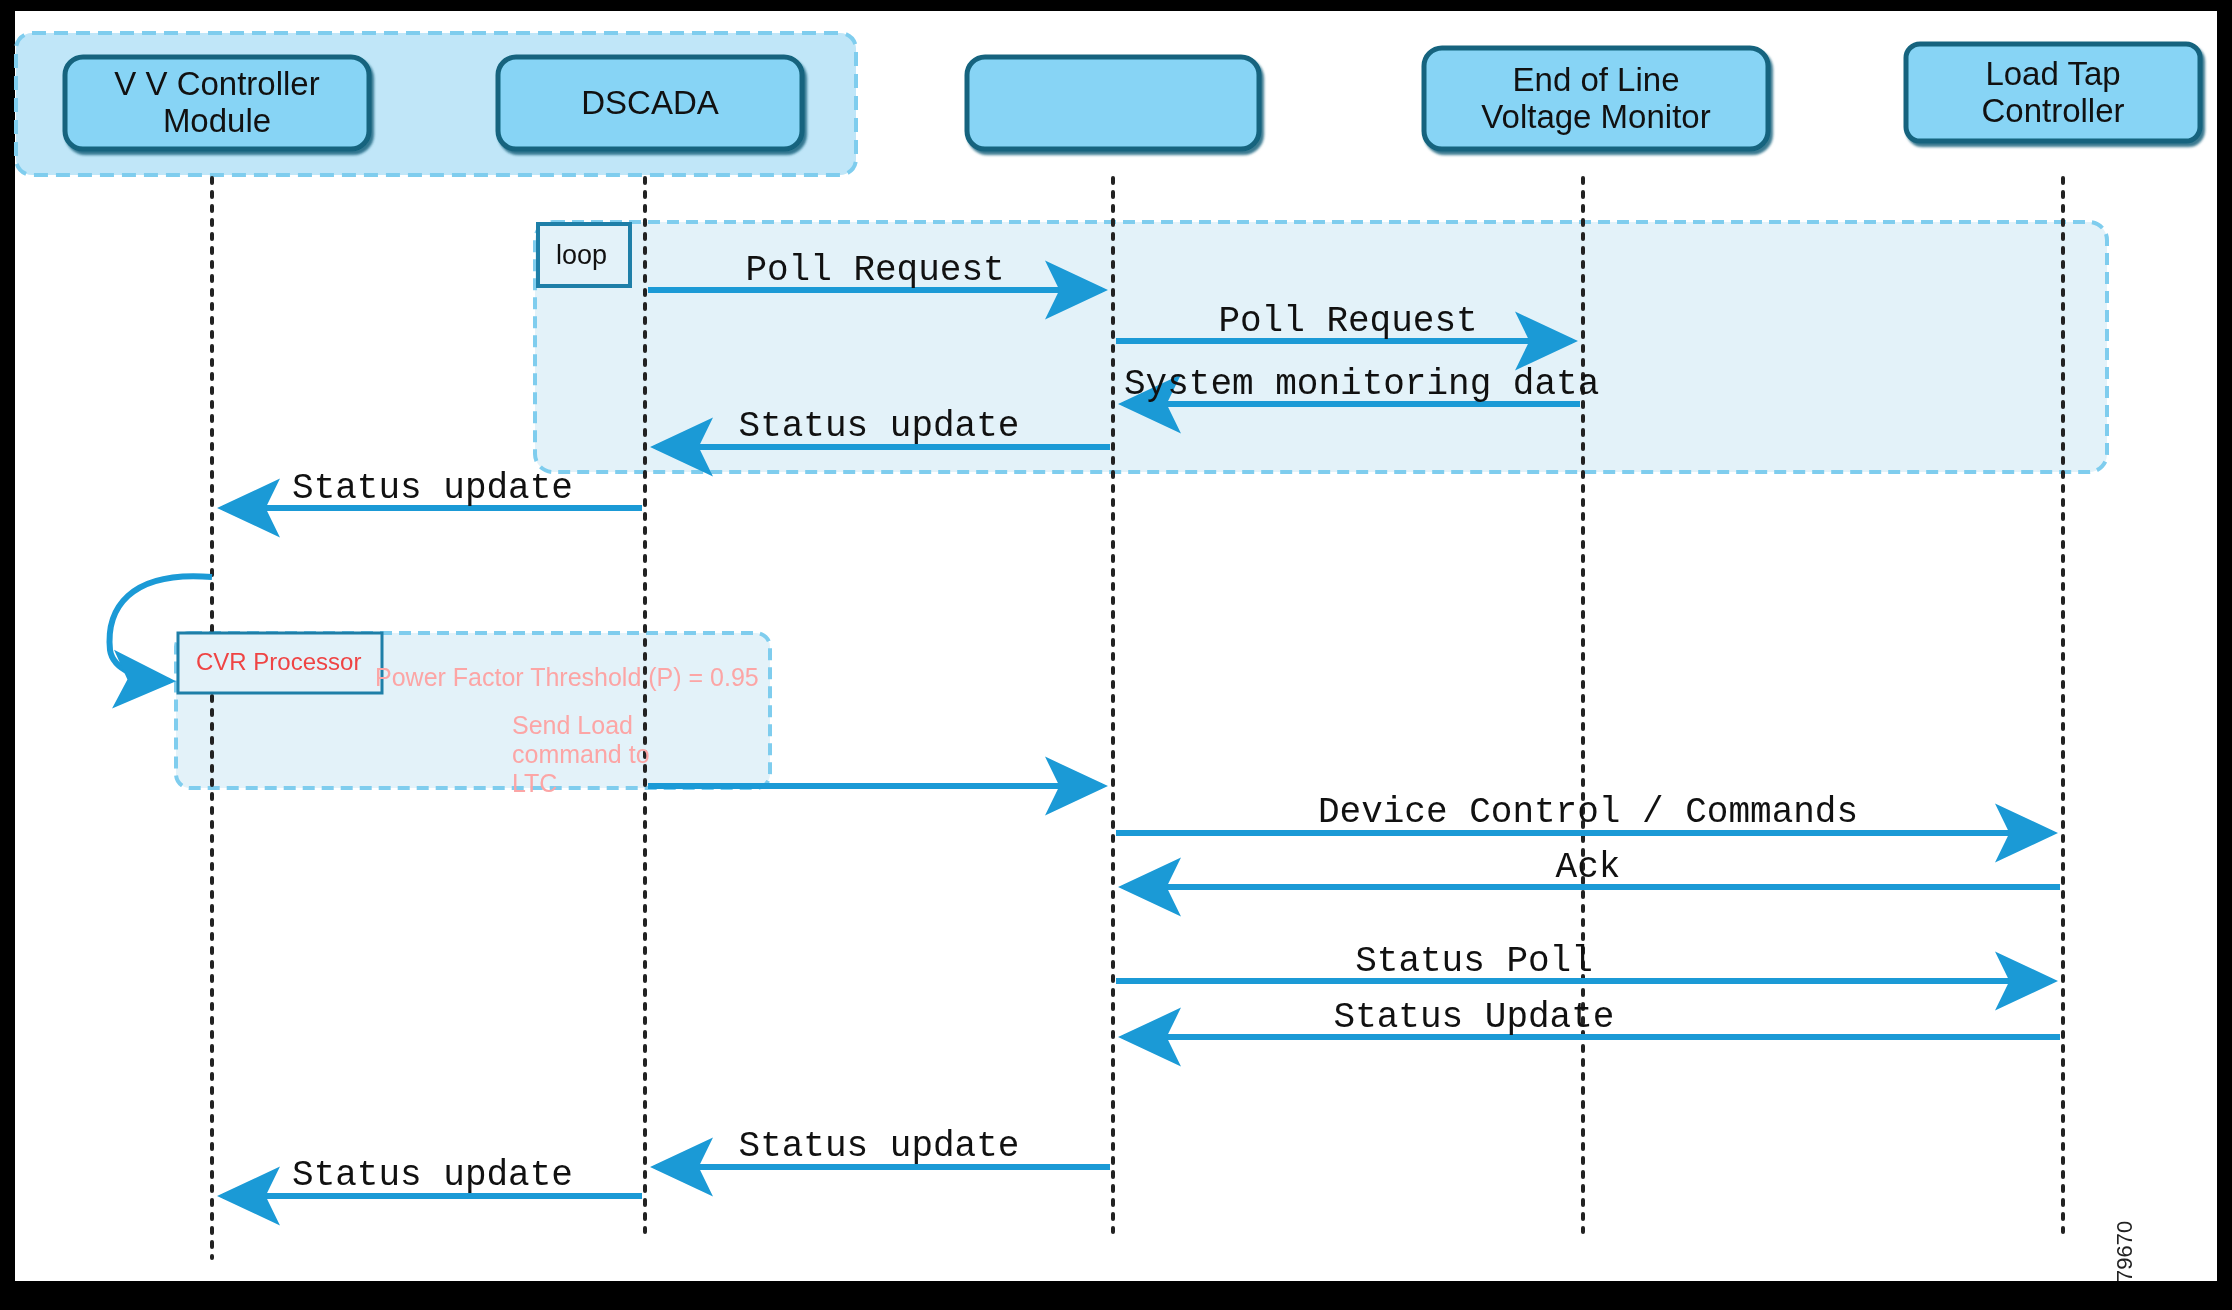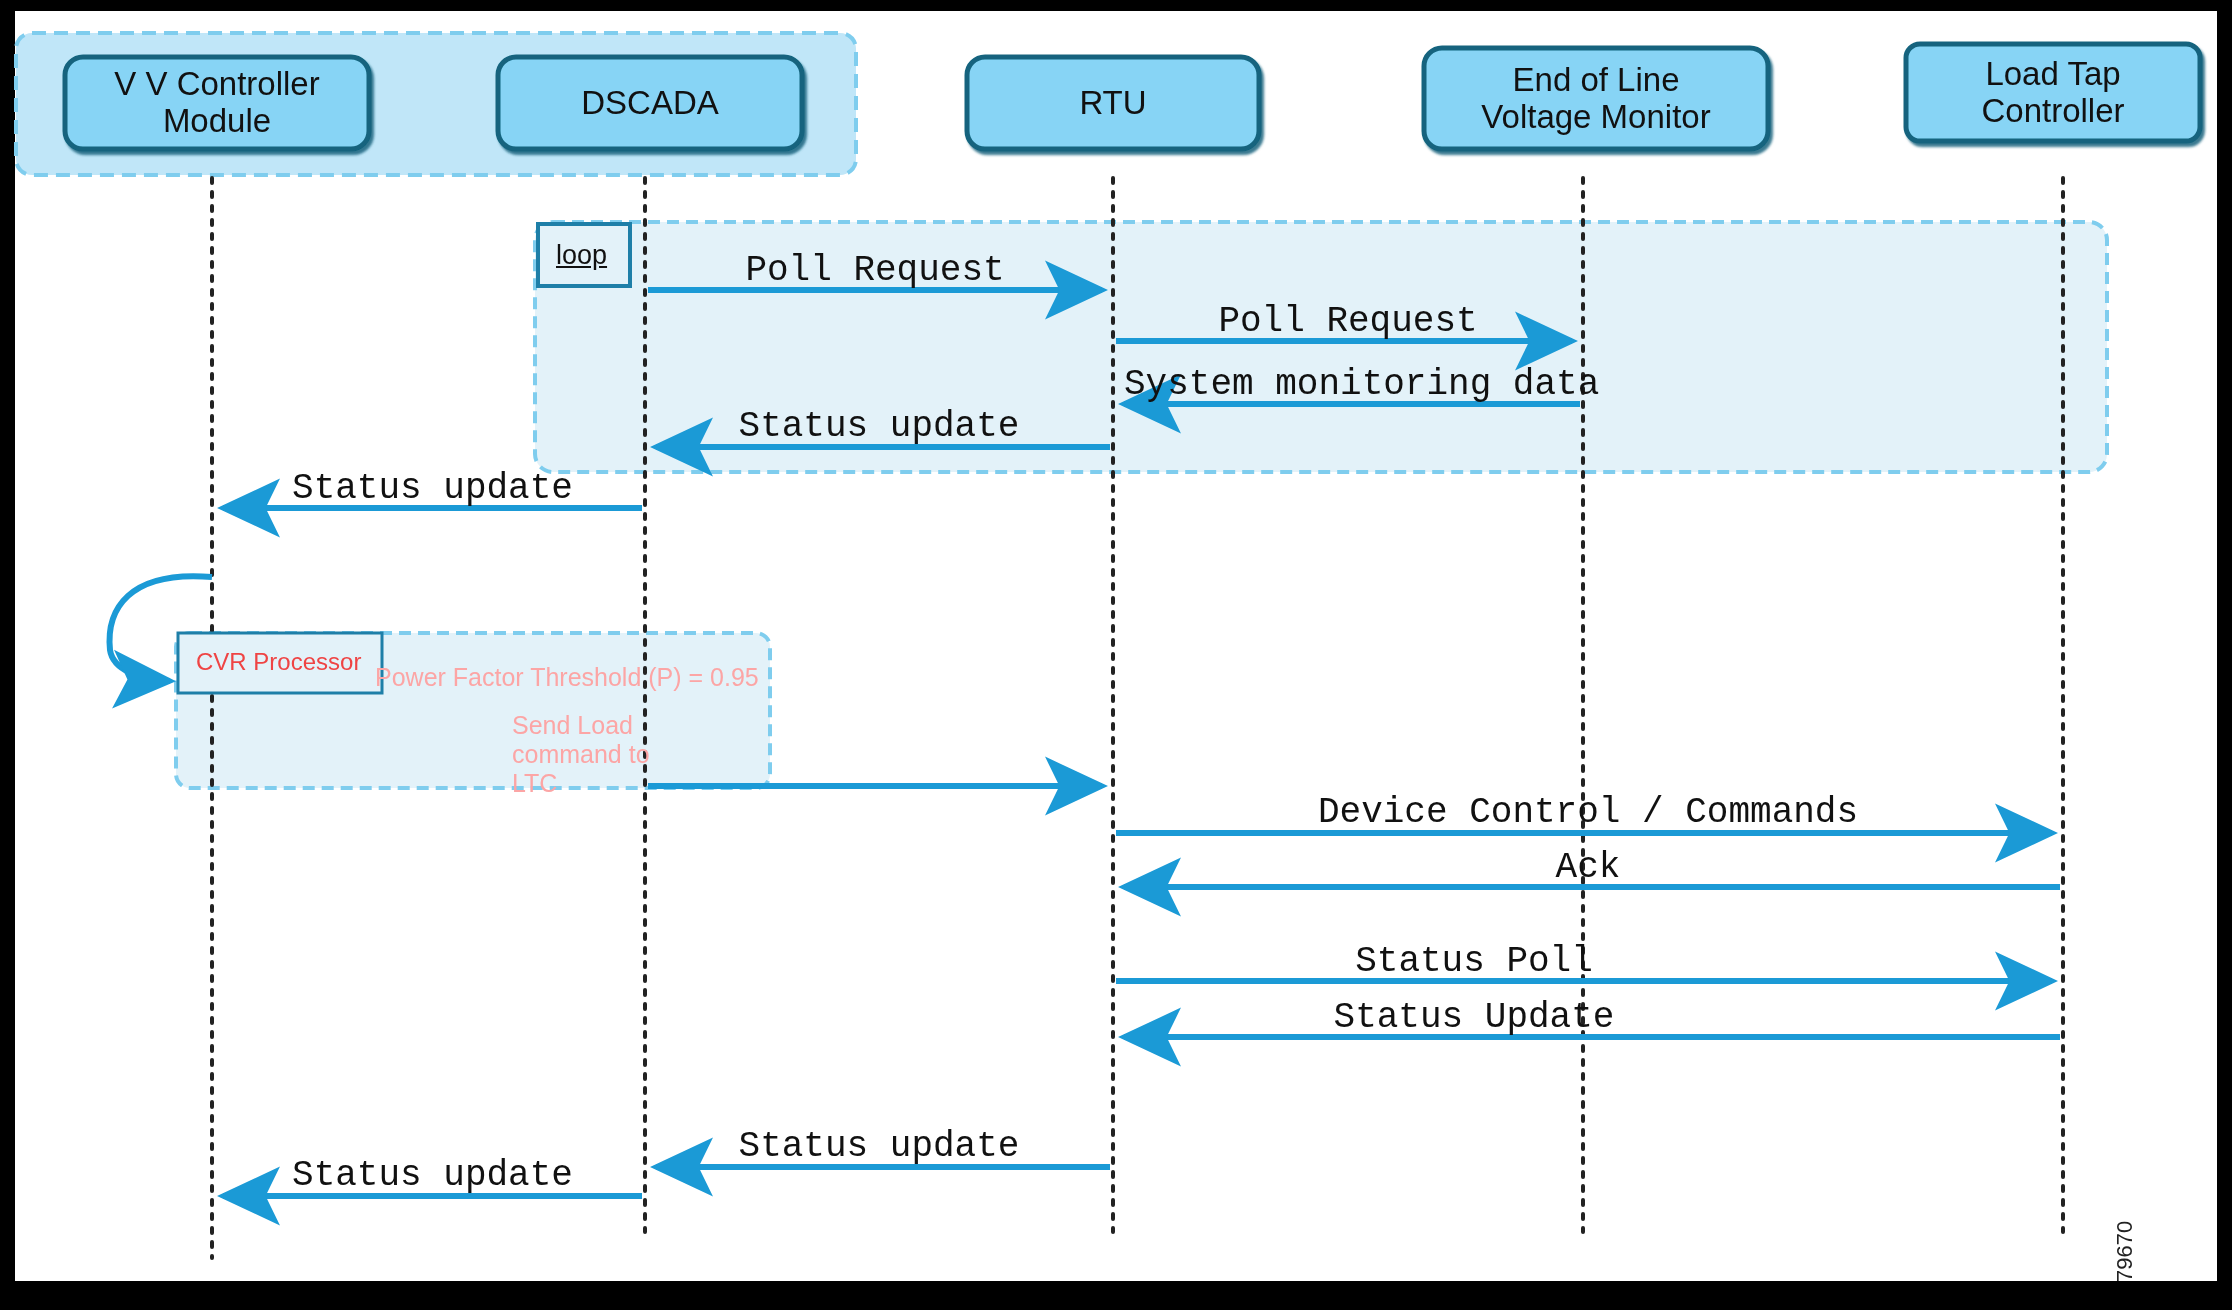--- a/index.html
+++ b/index.html
@@ -62,21 +62,20 @@
     font-size: 24px;
     color: #ef4444;
   }
   .note-text {
     font-size: 25px;
     color: #fca5a5;
   }
   .loop-tag {
     font-size: 27px;
     color: #111111;
-    text-decoration: underline;
   }
   .watermark {
     position: absolute;
     color: #222222;
     font-size: 22px;
     font-family: "Liberation Sans", sans-serif;
     transform: rotate(-90deg);
     transform-origin: left top;
     white-space: pre;
   }
@@ -153,21 +152,20 @@
       <line x1="1116" y1="981" x2="2052" y2="981" marker-end="url(#ahR)"></line>
       <line x1="2060" y1="1037" x2="1124" y2="1037" marker-end="url(#ahL)"></line>
       <line x1="1110" y1="1167" x2="656" y2="1167" marker-end="url(#ahL)"></line>
       <line x1="642" y1="1196" x2="223" y2="1196" marker-end="url(#ahL)"></line>
     </g>
   </svg>
 
   <div class="actor-name" style="left:65px; top:57px; width:304px; height:92px; white-space:pre-line;">V V Controller
 Module</div>
   <div class="actor-name" style="left:498px; top:57px; width:304px; height:92px; white-space:pre-line;">DSCADA</div>
-  <div class="actor-name" style="left:967px; top:57px; width:292px; height:92px; white-space:pre-line;">RTU</div>
   <div class="actor-name" style="left:1906px; top:44px; width:294px; height:97px; white-space:pre-line;">Load Tap
 Controller</div>
   <div class="actor-name" style="left:1424px; top:48px; width:344px; height:101px; white-space:pre-line;">End of Line
 Voltage Monitor</div>
 
   <div class="lbl loop-tag" style="left:556px; top:240px;">loop</div>
 
   <div class="lbl frag-label" style="left:196px; top:648px;">CVR Processor</div>
 
   <div class="lbl note-text" style="left:375px; top:663px;">Power Factor Threshold (P) = 0.95</div>

